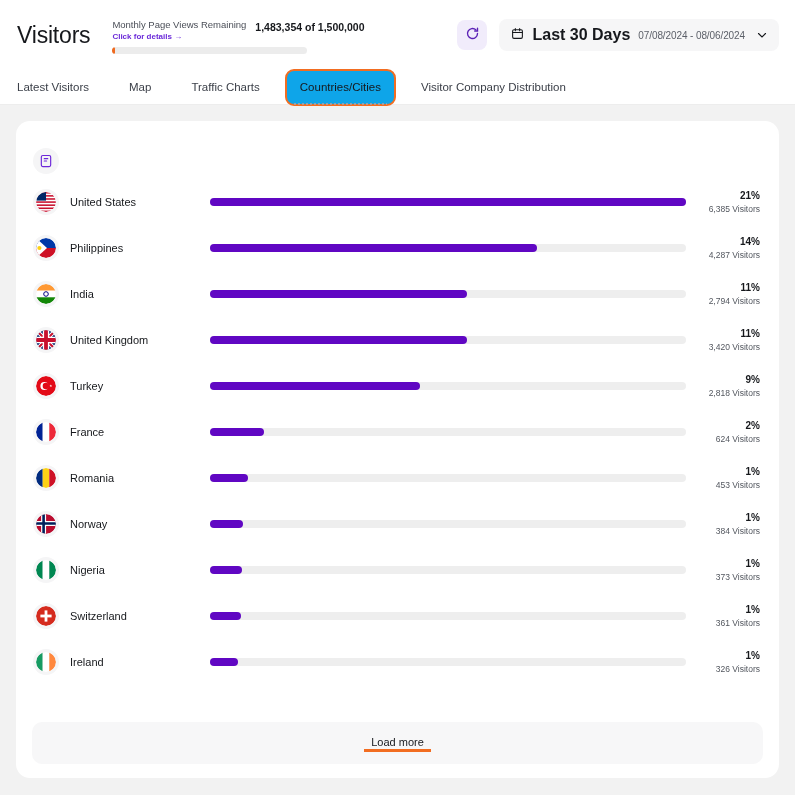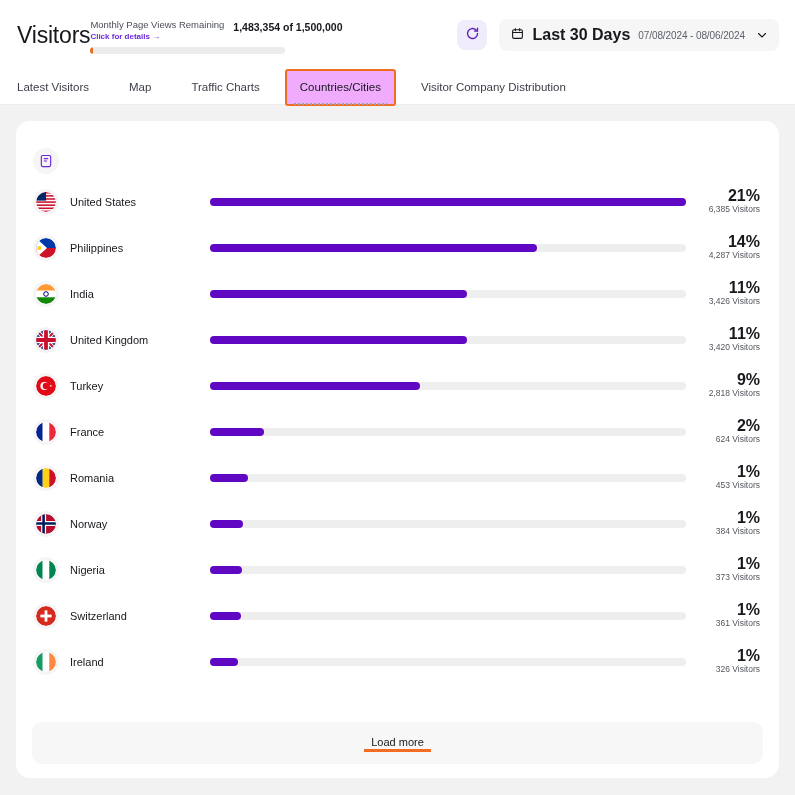--- a/index.html
+++ b/index.html
@@ -22,20 +22,21 @@
     position: relative;
   }
   .page-title {
     font-size: 23px;
     font-weight: 400;
     color: #16181c;
     letter-spacing: -0.2px;
     white-space: nowrap;
   }
   .quota {
+    margin-left: 22px;
     display: flex;
     flex-direction: column;
     justify-content: space-between;
     padding-top: 2px;
   }
   .quota-top { display: flex; align-items: flex-start; gap: 9px; }
   .quota-labels { display: flex; flex-direction: column; }
   .quota-title {
     font-size: 9.5px;
     color: #4b4f58;
@@ -126,22 +127,22 @@
   .tab.active::after {
     content: "";
     position: absolute;
     left: 8px; right: 8px; bottom: 0;
     height: 2px;
     background: repeating-linear-gradient(to right, #9aa0a8 0 2px, transparent 2px 4px);
   }
   .tab.annotated {
     outline: 2.5px solid #f26d21;
     outline-offset: -1px;
-    border-radius: 2px;
-    background: #f0abfc;
+    border-radius: 8px;
+    background: #0ea5e9;
   }
 
   
   .card {
     position: absolute;
     left: 16px; top: 121px;
     width: 763px; height: 657px;
     background: #ffffff;
     border-radius: 14px;
     overflow: hidden;
@@ -209,21 +210,21 @@
     background: #6007c3;
     border-radius: 5px;
   }
   .vals {
     margin-left: auto;
     text-align: right;
     width: 78px;
     padding-right: 2px;
   }
   .pct {
-    font-size: 16px;
+    font-size: 10px;
     font-weight: bold;
     color: #16181c;
     line-height: 14px;
   }
   .visitors {
     font-size: 8.5px;
     color: #53575f;
     line-height: 12px;
     white-space: nowrap;
   }
@@ -394,21 +395,21 @@
                 <circle cx="10" cy="10" r="2.3" fill="none" stroke="#000080" stroke-width="1"></circle>
               </g>
             </svg>
           </div>
           <div class="country">India</div>
           <div class="bar-track">
             <div class="bar-fill" style="width:54%"></div>
           </div>
           <div class="vals">
             <div class="pct">11%</div>
-            <div class="visitors">3,426 Visitors</div>
+            <div class="visitors">2,794 Visitors</div>
           </div>
         </div>
         <div class="row">
           <div class="flag">
             <svg width="20" height="20" viewBox="0 0 20 20">
               <defs>
                 <clipPath id="c-gb">
                   <circle cx="10" cy="10" r="10"></circle>
                 </clipPath>
               </defs>

